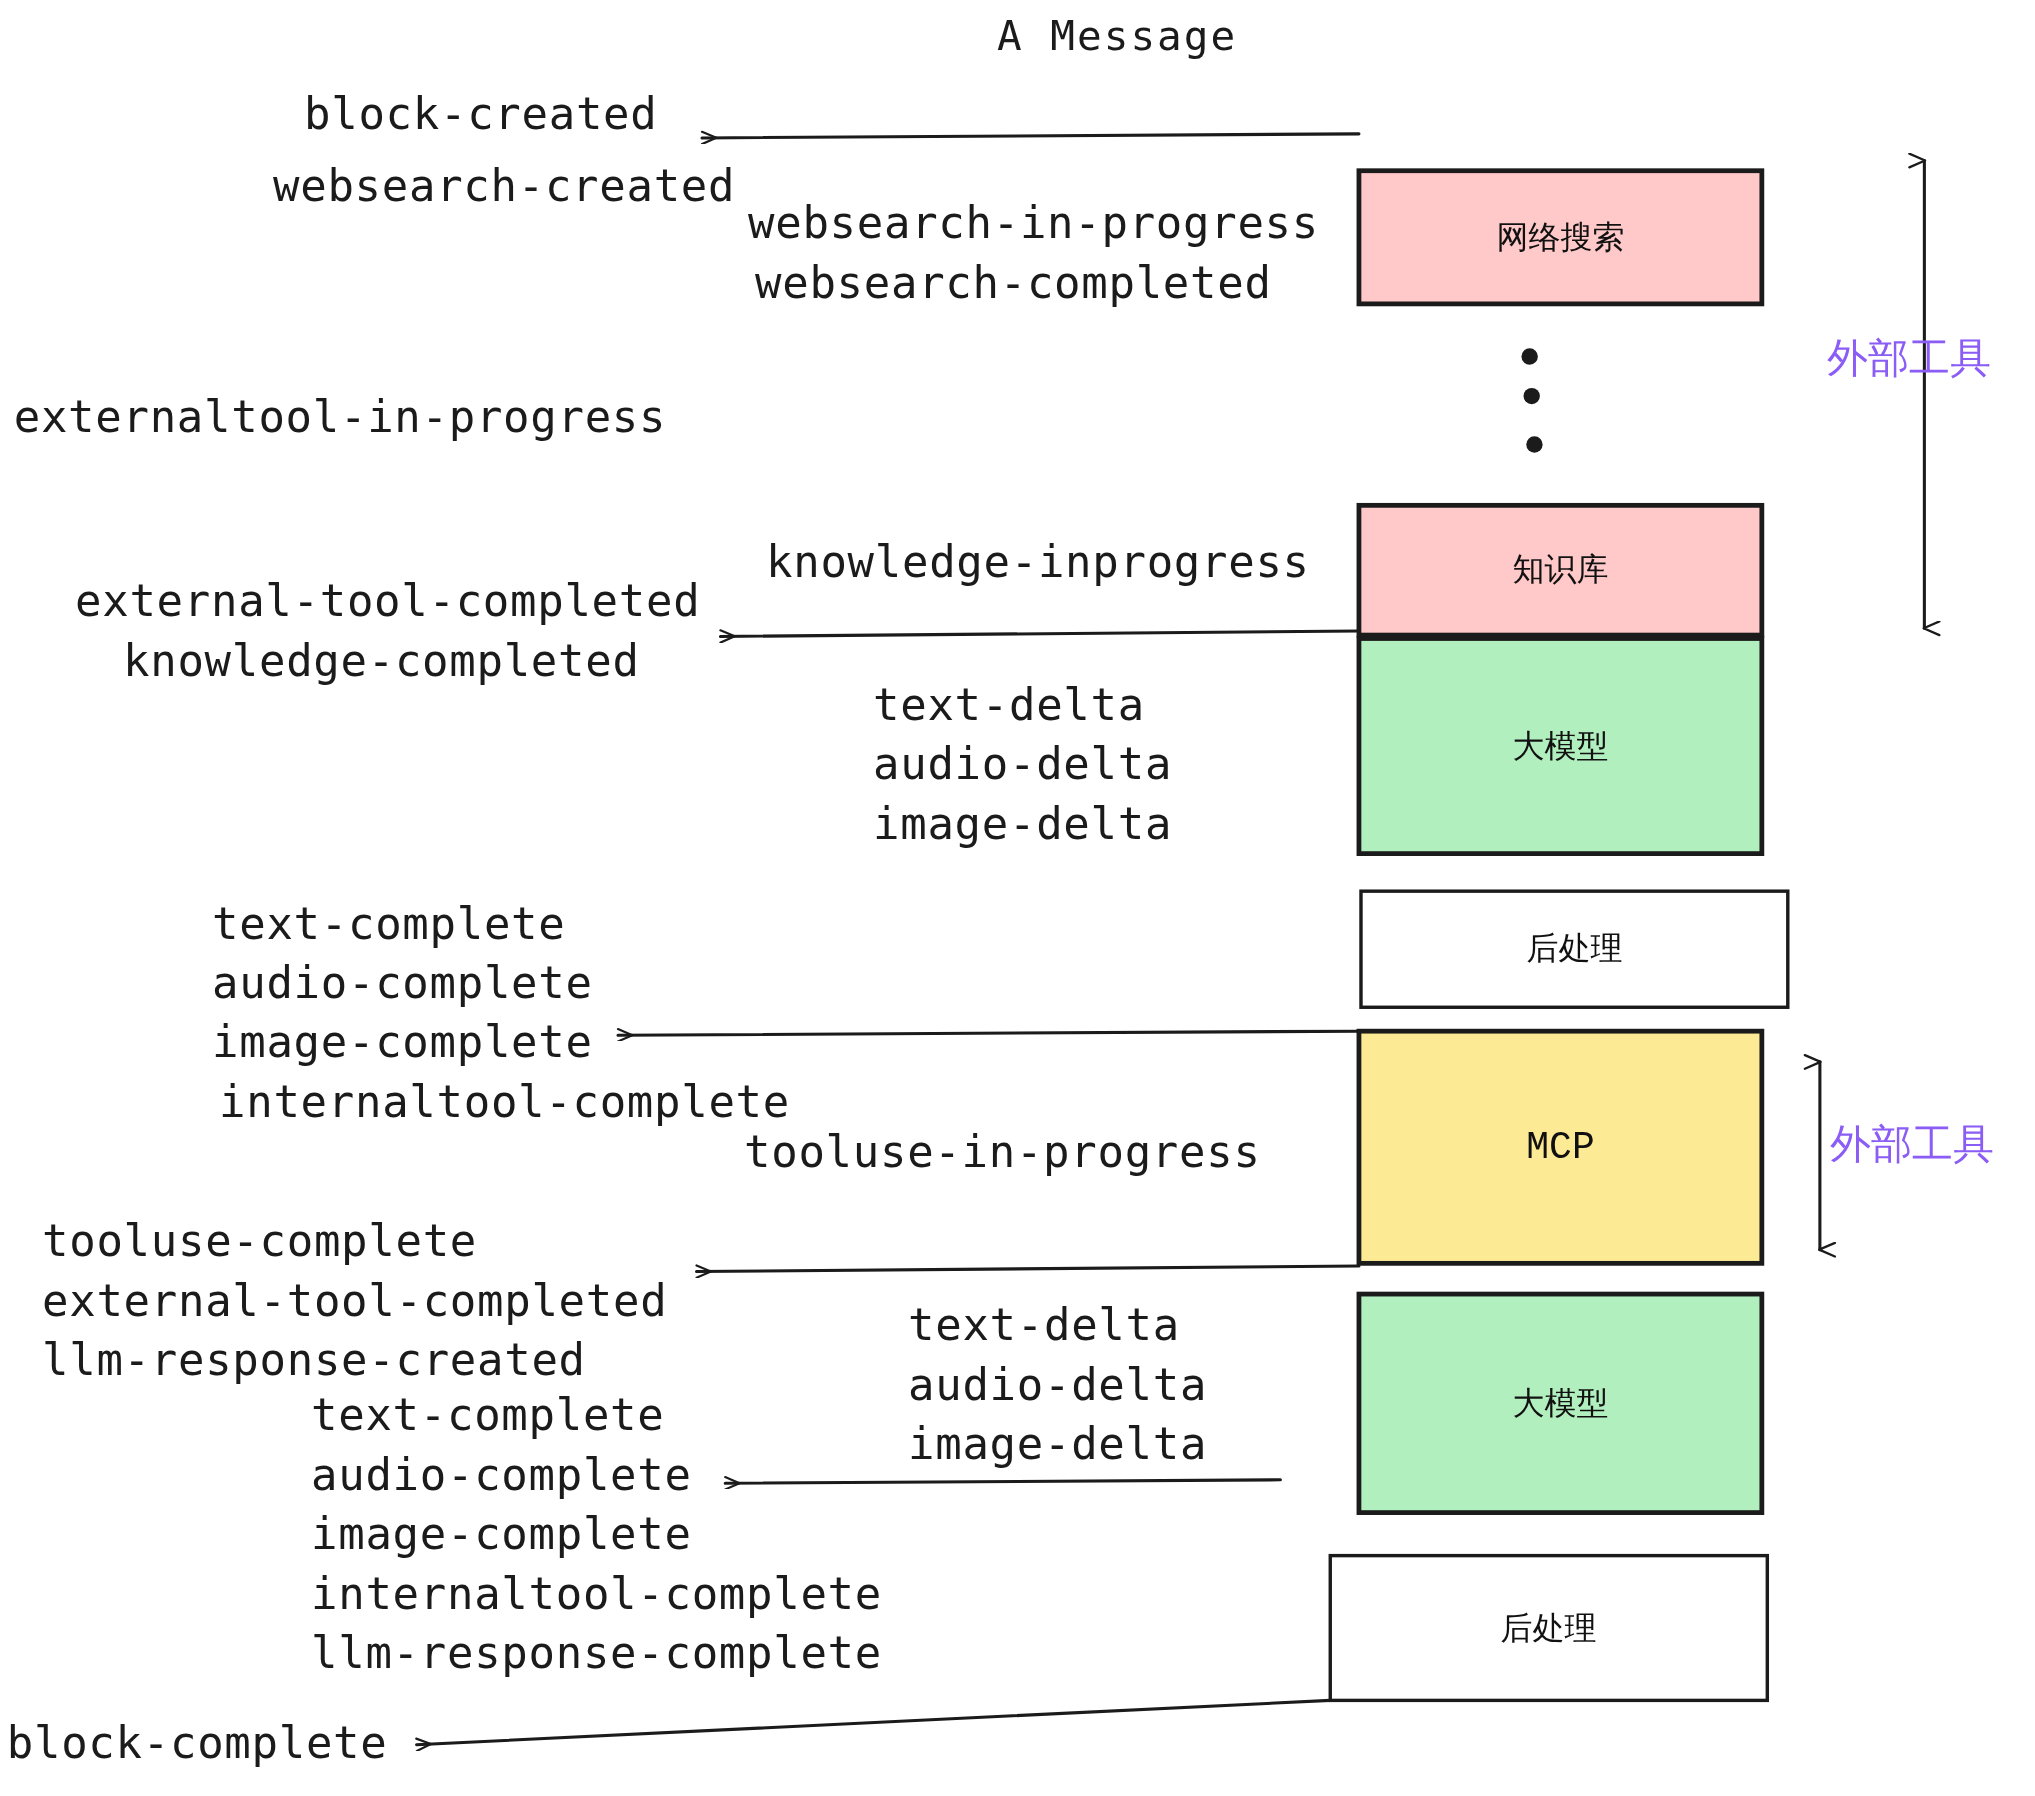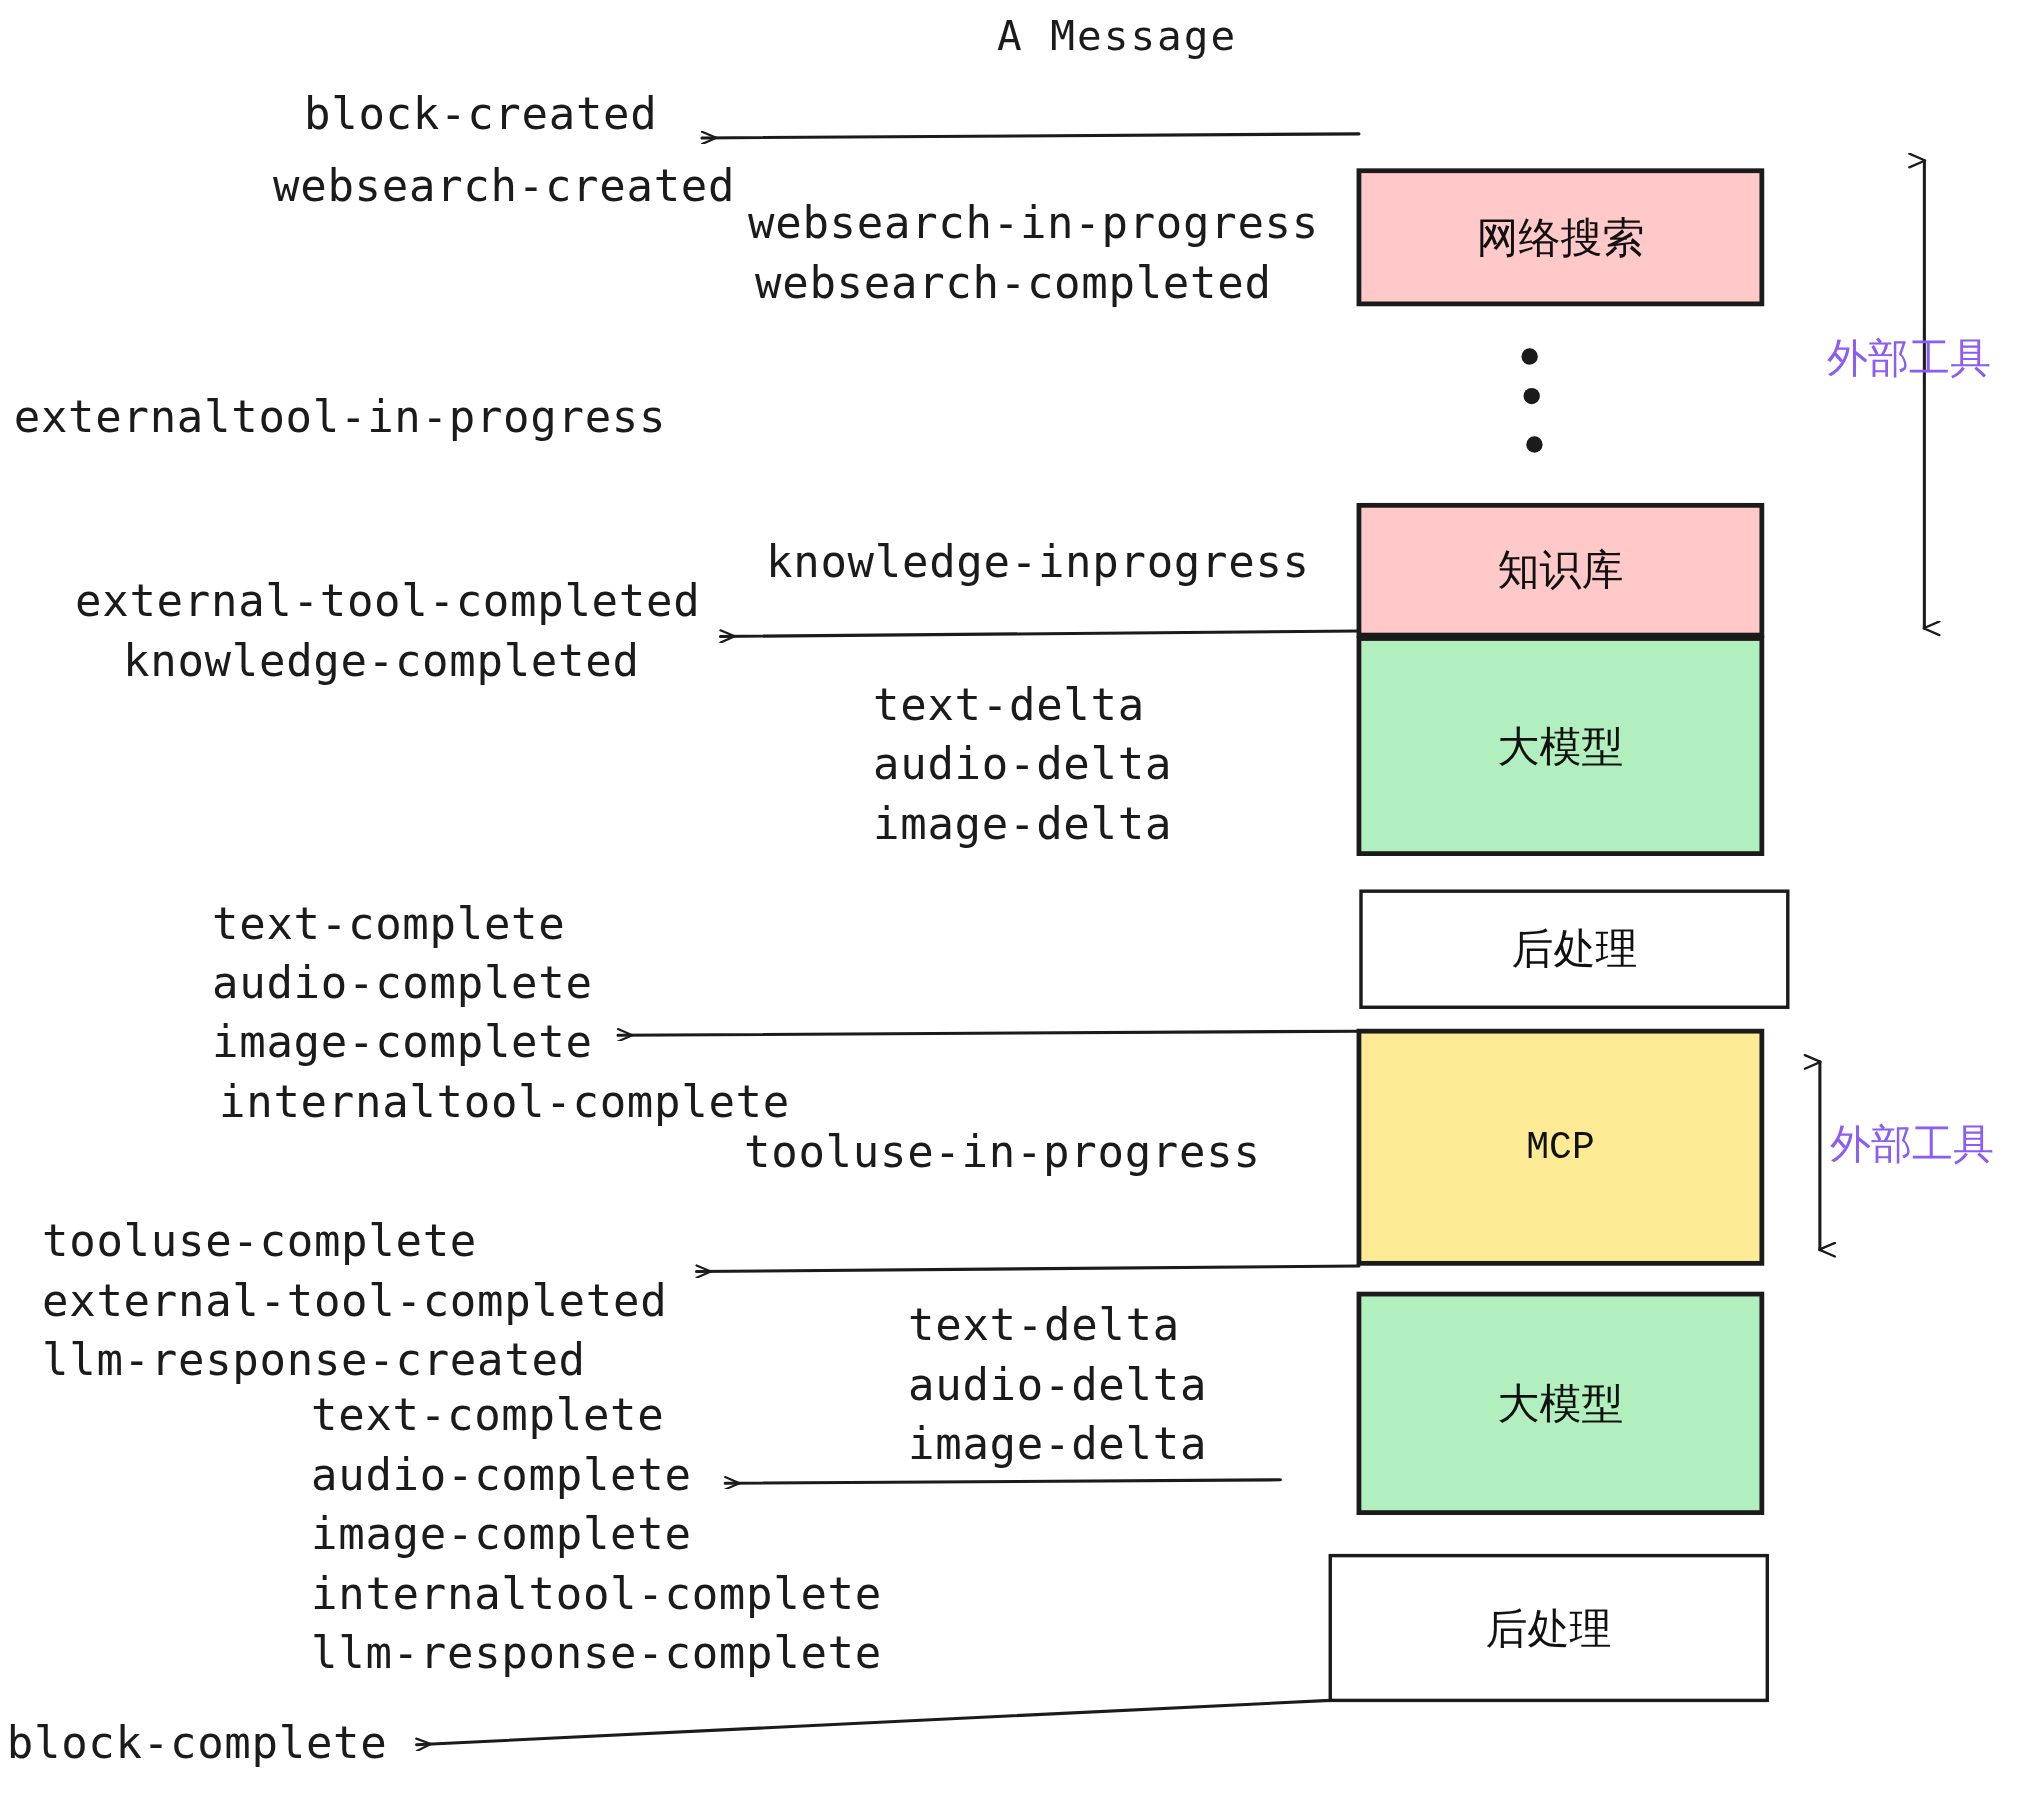--- a/index.html
+++ b/index.html
@@ -36,21 +36,21 @@
     font-family: "DejaVu Sans Mono", monospace;
     font-size: 41px;
     letter-spacing: 2px;
     color: #1b1b1b;
     white-space: nowrap;
     margin-left: 20px;
   }
   .boxlabel {
     position: absolute;
     font-family: "Liberation Sans", "DejaVu Sans", sans-serif;
-    font-size: 42px;
+    font-size: 32px;
     color: #111111;
     white-space: nowrap;
     text-align: center;
     display: flex;
     align-items: center;
     justify-content: center;
   }
   .boxlabel.mono {
     font-family: Liberation Mono, monospace;
     font-size: 38px;

